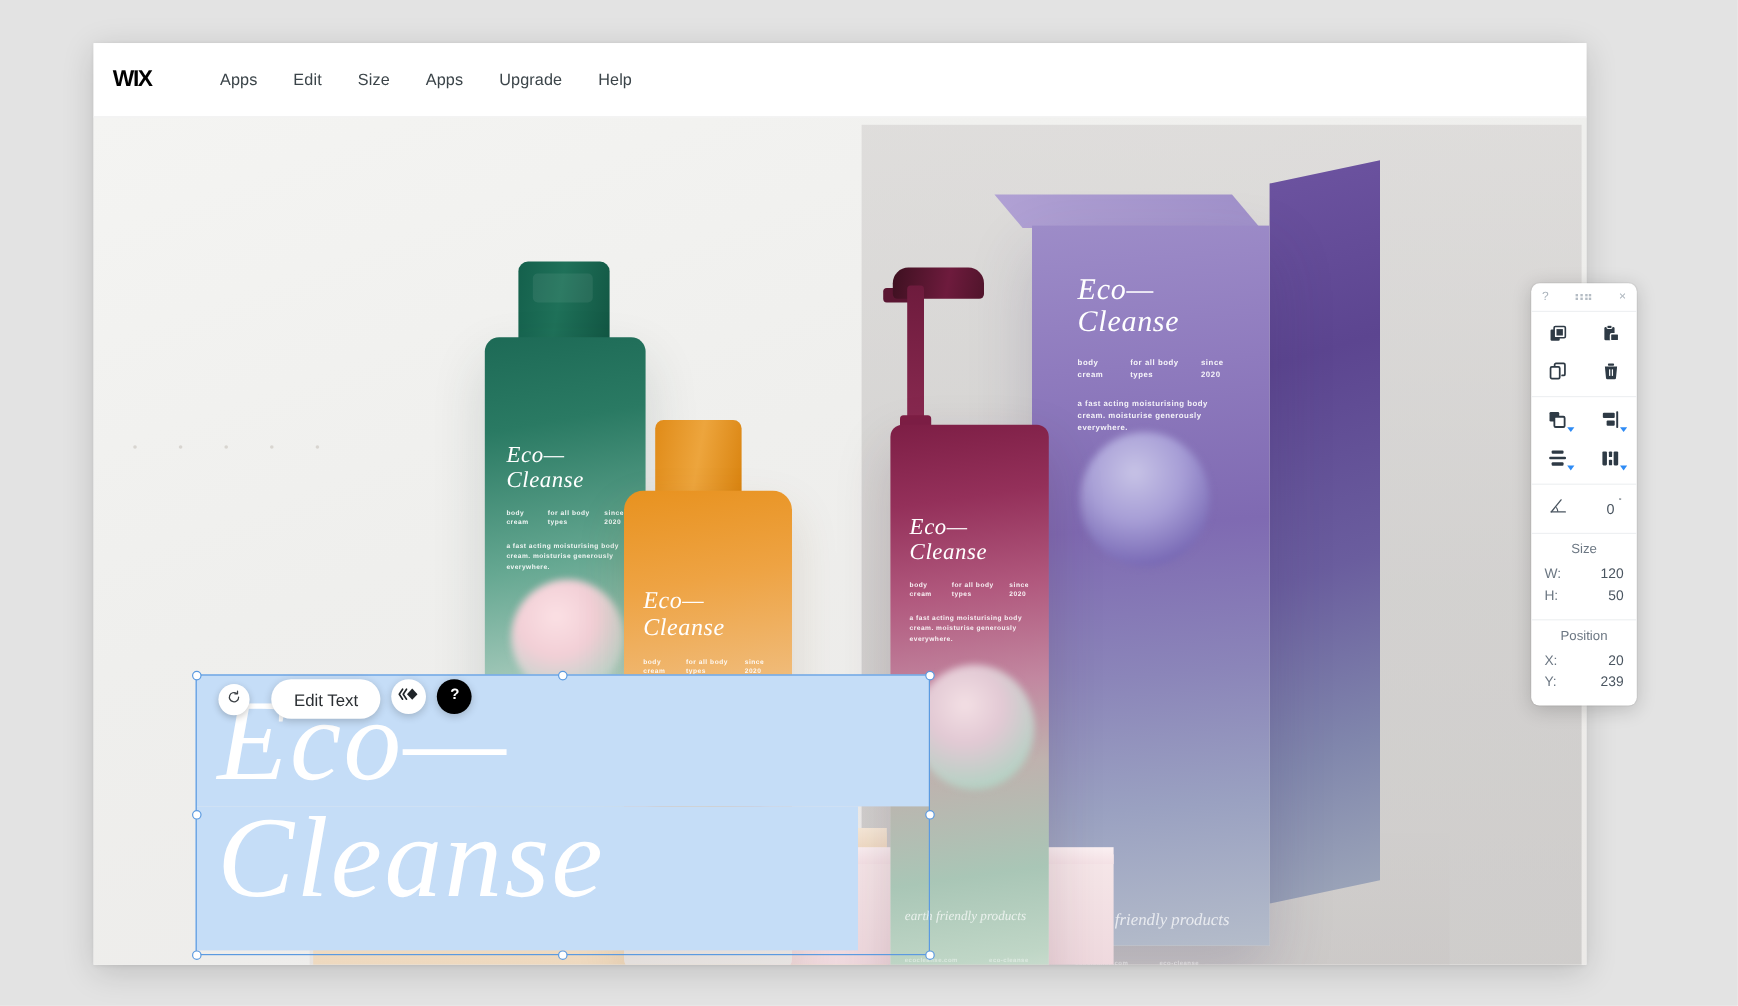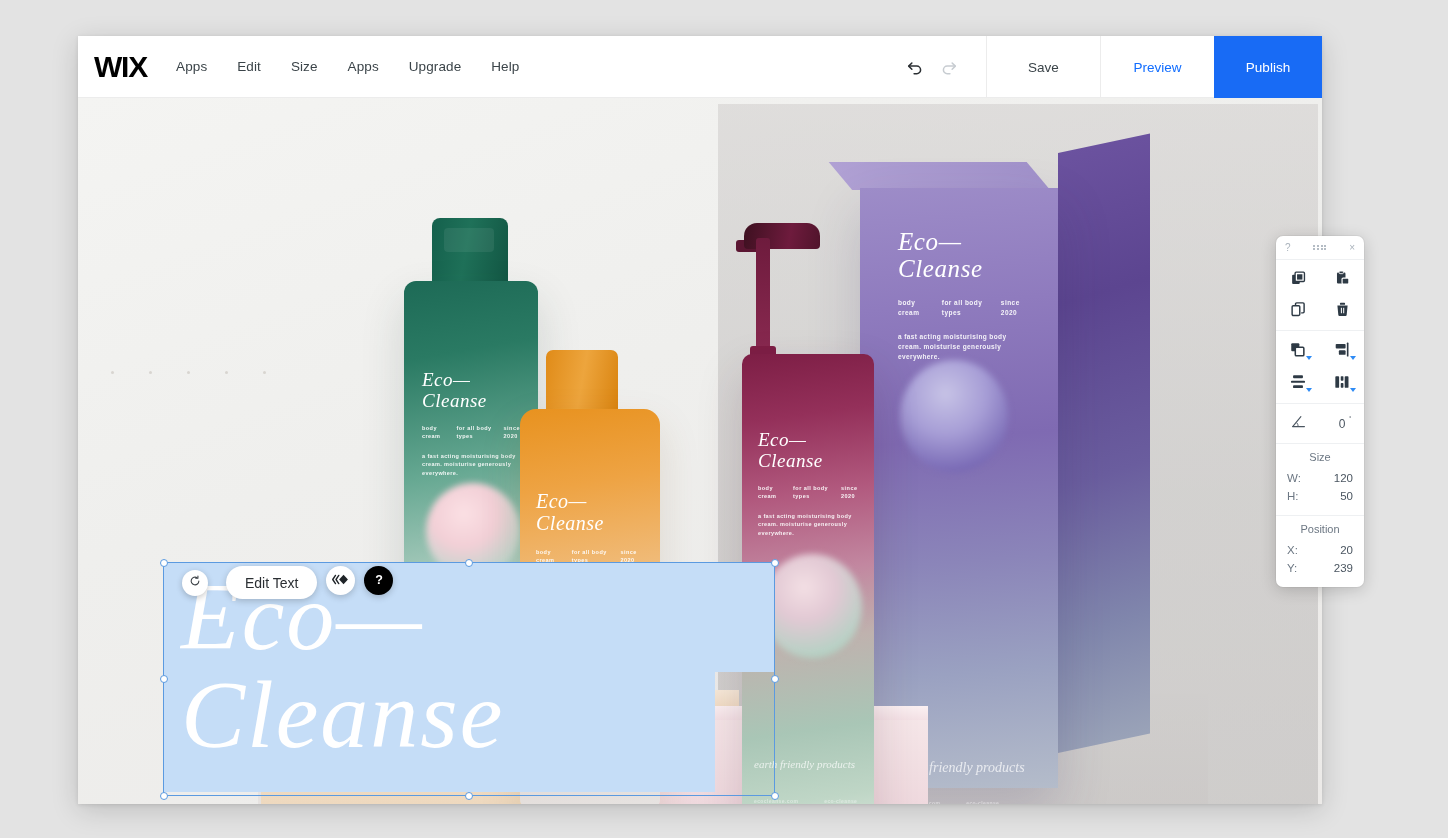--- a/index.html
+++ b/index.html
@@ -19,22 +19,22 @@
     box-shadow: 0 6px 26px rgba(0,0,0,.16), 0 1px 4px rgba(0,0,0,.10);
   }
 
   
   .topbar {
     position: relative; height: 62px; background: #fff;
     display: flex; align-items: center;
     border-bottom: 1px solid #ececec;
   }
   .wix-logo {
-    margin-left: 16px; margin-right: 14px;
-    font-size: 30px; font-weight: 700; letter-spacing: -1.2px;
+    margin-left: 16px; margin-right: 42px;
+    font-size: 19px; font-weight: 700; letter-spacing: -1.2px;
     color: #000; font-family: "Liberation Sans", sans-serif;
     line-height: 1;
   }
   .menu { display: flex; align-items: center; gap: 0; }
   .menu-item {
     font-size: 13.5px; color: #3b4449; padding: 6px 15px;
     cursor: default; letter-spacing: .1px;
   }
 
   .topbar-right {
@@ -319,39 +319,20 @@
     <div class="wix-logo">WIX</div>
     <div class="menu">
       <div class="menu-item">Apps</div>
       <div class="menu-item">Edit</div>
       <div class="menu-item">Size</div>
       <div class="menu-item">Apps</div>
       <div class="menu-item">Upgrade</div>
       <div class="menu-item">Help</div>
     </div>
 
-    <div class="topbar-right">
-      <div class="undo-redo">
-        <span>
-          <svg class="ur-icon" viewBox="0 0 20 20" fill="none">
-            <path d="M6.5 5.5 L3 9 L6.5 12.5" stroke="#2b2f33" stroke-width="1.7" stroke-linecap="round" stroke-linejoin="round"></path>
-            <path d="M3.4 9 H12 a4.2 4.2 0 0 1 0 8.4 H9" stroke="#2b2f33" stroke-width="1.7" stroke-linecap="round" fill="none"></path>
-          </svg>
-        </span>
-        <span>
-          <svg class="ur-icon" viewBox="0 0 20 20" fill="none">
-            <path d="M13.5 5.5 L17 9 L13.5 12.5" stroke="#c7ccd1" stroke-width="1.7" stroke-linecap="round" stroke-linejoin="round"></path>
-            <path d="M16.6 9 H8 a4.2 4.2 0 0 0 0 8.4 H11" stroke="#c7ccd1" stroke-width="1.7" stroke-linecap="round" fill="none"></path>
-          </svg>
-        </span>
-      </div>
-      <div class="sep-cell cell-save">Save</div>
-      <div class="sep-cell cell-preview">Preview</div>
-      <div class="sep-cell cell-publish">Publish</div>
-    </div>
   </div>
 
   <div class="canvas">
 
     <div class="scene">
       <div class="floor"></div>
       <div class="wallblock"></div>
 
       <div class="box-purple-side"></div>
       <div class="box-purple-top"></div>

